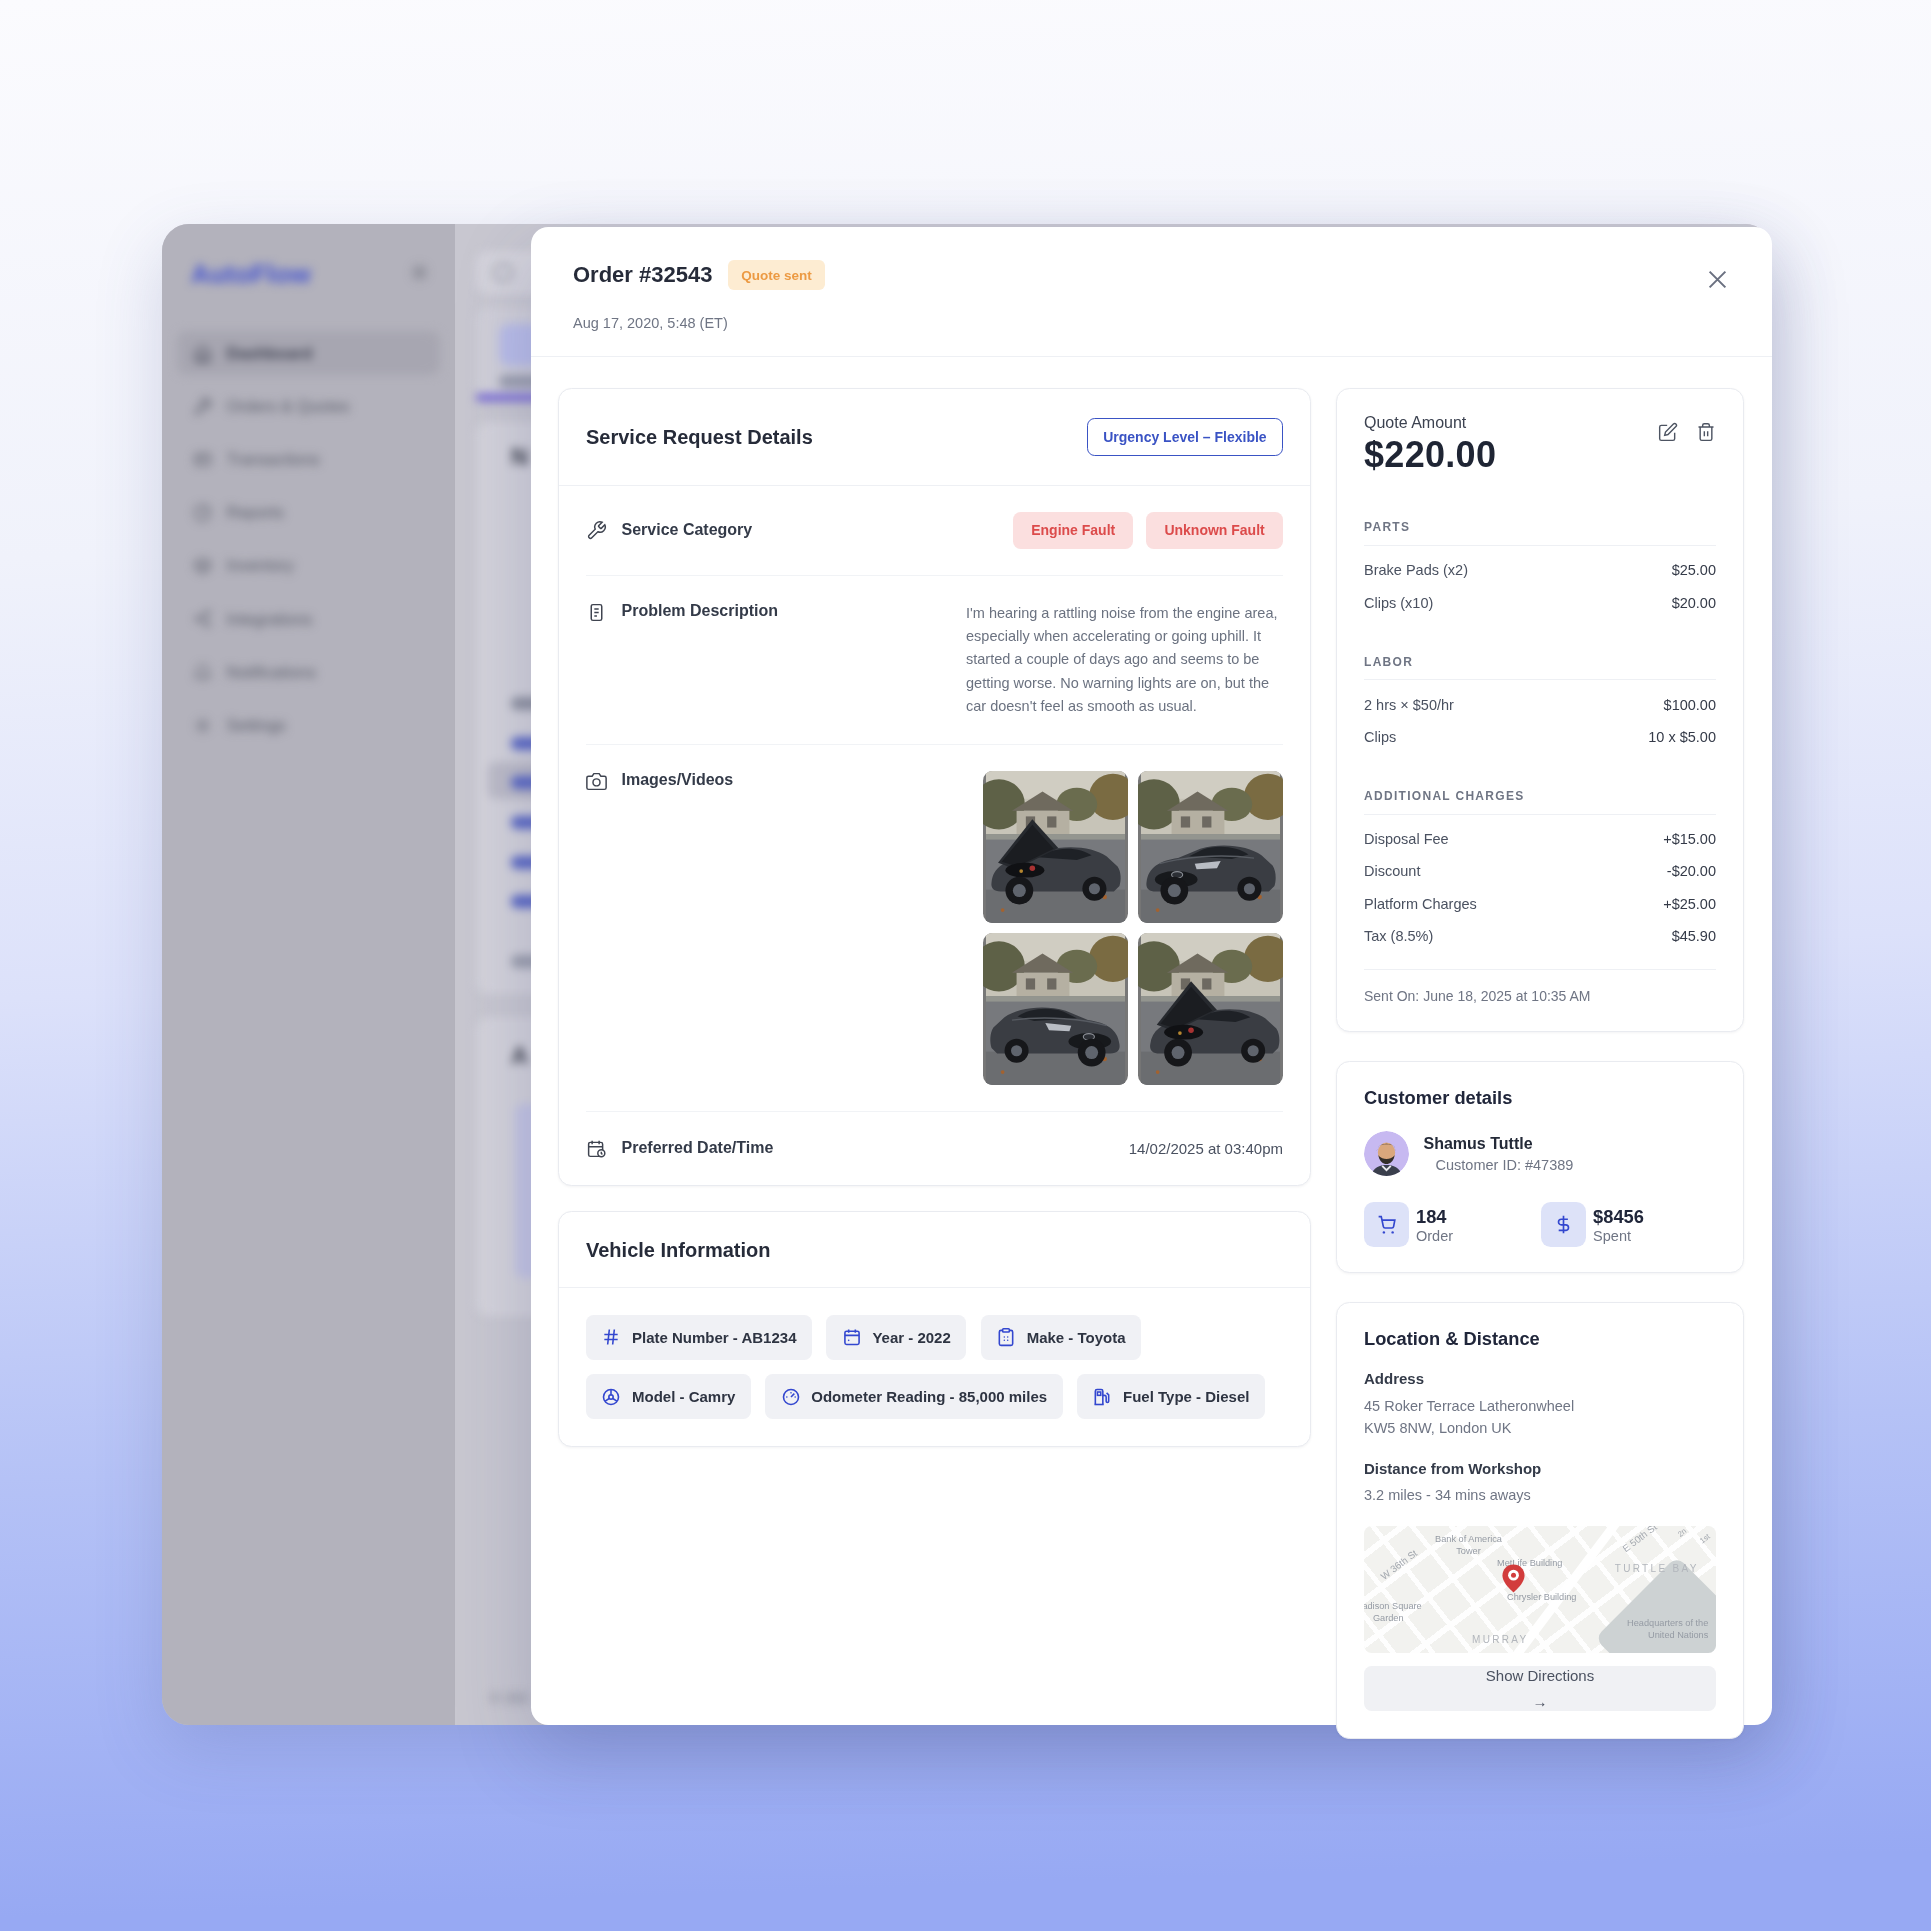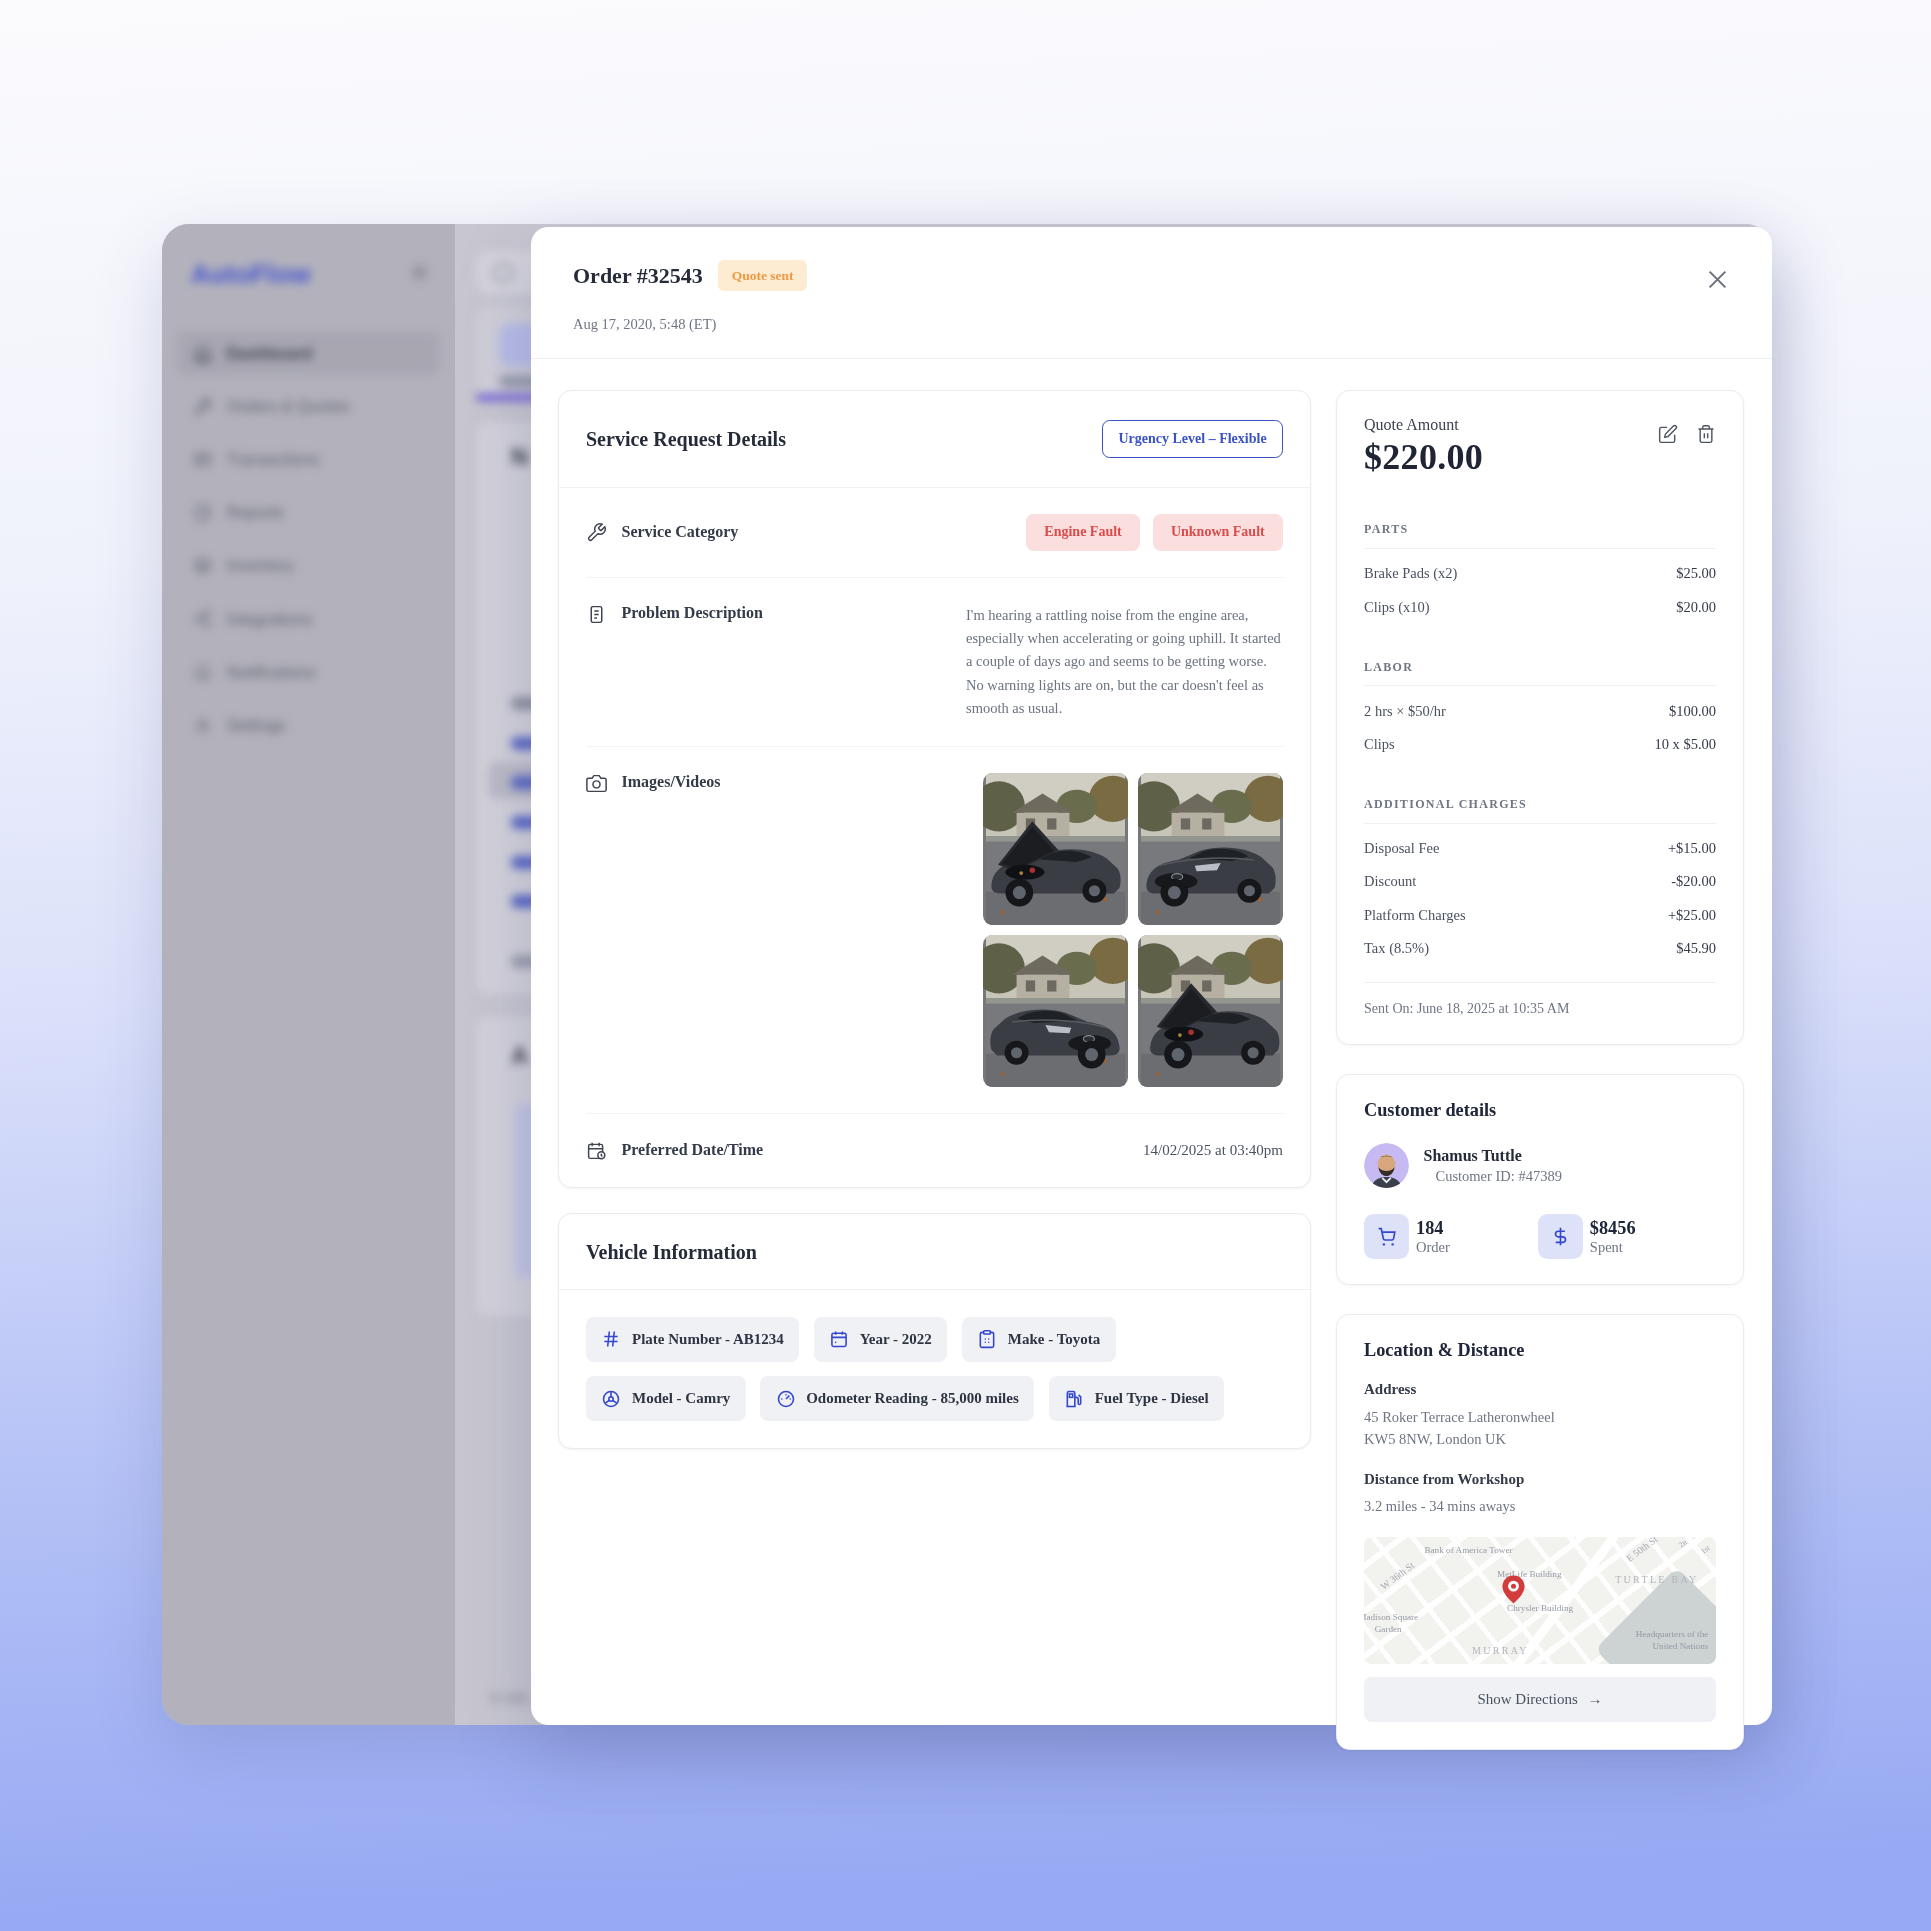--- a/index.html
+++ b/index.html
@@ -45,21 +45,21 @@
   .p-rowbg { position:absolute; left:11.6px; right:-9.7px; height:37px; border-radius:7.7px; background:#bcbbc7; }
   .p-more { position:absolute; left:35px; top:533px; width:52px; height:12.6px; border-radius:5.8px; background:#9b9eac; }
   .p-card2 { top:793px; height:299px; background:#d3d2da; }
   .p-h2 { position:absolute; left:35px; top:25px; font-size:24px; font-weight:800; color:#3c3f4b; }
   .p-chart { position:absolute; left:39px; top:87px; width:62px; height:174px; border-radius:7.7px; background:#c4c5e3; }
   .p-copy { position:absolute; left:35px; top:1466px; font-size:14.5px; color:#787b87; }
 
   
   .modal {
     position:absolute; left:531px; top:227px; width:1241px; height:1498px;
-    background:#fff; border-radius:17.4px; box-shadow:0 29px 77px rgba(50,60,120,.22);font-family:Liberation Serif, serif;
+    background:#fff; border-radius:17.4px; box-shadow:0 29px 77px rgba(50,60,120,.22);
   }
   .m-header { position:relative; padding:33px 42px 25px; border-bottom:1px solid #eef0f4; }
   .m-title-row { display:flex; align-items:center; gap:15.4px; }
   .m-title { font-size:22px; font-weight:700; color:#262b39; }
   .m-badge { background:#fdecd2; color:#ec9a43; font-size:13.5px; font-weight:700; padding:7.7px 13.5px; border-radius:5.8px; }
   .m-date { margin-top:25px; font-size:14.5px; color:#6f7584; }
   .m-close { position:absolute; right:41px; top:39px; width:27px; height:27px; color:#6a7080; cursor:pointer; }
 
   .m-body { display:flex; gap:25px; padding:31px 27px 27px; align-items:flex-start; }
   .col-left { width:753px; flex:0 0 753px; }
@@ -143,21 +143,21 @@
   .avenue { position:absolute; width:8.7px; height:260%; background:#fff; left:56%; top:-80%;
     transform:rotate(37deg); }
   .map-wedge { position:absolute; right:-35px; bottom:-50px; width:135px; height:116px;
     background:#cdd2d3; transform:rotate(45deg); border-radius:9.7px; }
   .map-label { position:absolute; font-size:9.2px; color:#959ba4; line-height:1.25; }
   .map-label.big { font-size:10px; letter-spacing:2.3px; color:#b2b6bc; }
   .map-label.rot { transform:rotate(-37deg); color:#a3a8af; font-size:9.7px; }
   .map-pin { position:absolute; left:137px; top:37px; width:25px; height:31px; }
   .directions-btn { margin-top:12.6px; height:45px; background:#f0f1f4; border-radius:7.7px; display:flex;
     align-items:center; justify-content:center; gap:9.7px; font-size:15px; color:#4a5160;
-    cursor:pointer; border:0; width:100%; font-family:inherit; }
+    cursor:pointer; border:0; width:100%; font-family:inherit;flex-direction:column; }
 
   .svg-defs { position:absolute; width:0; height:0; overflow:hidden; }
 </style>
 </head>
 <body>
 
 <svg class="svg-defs" xmlns="http://www.w3.org/2000/svg" aria-hidden="true">
   <defs>
     <g id="scene">
       <rect width="150" height="80" fill="#c7c4b8"></rect>

